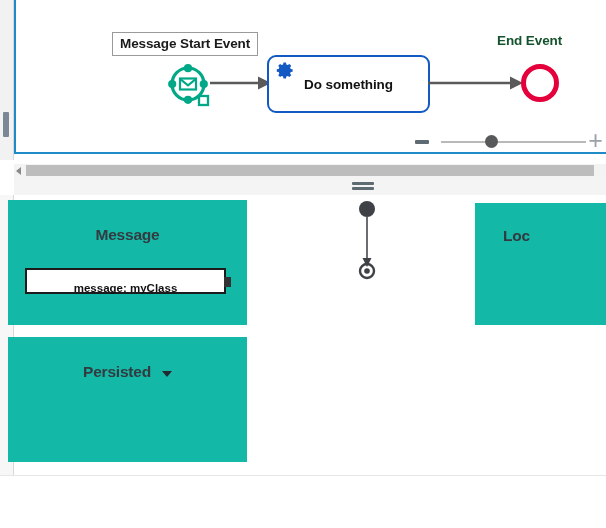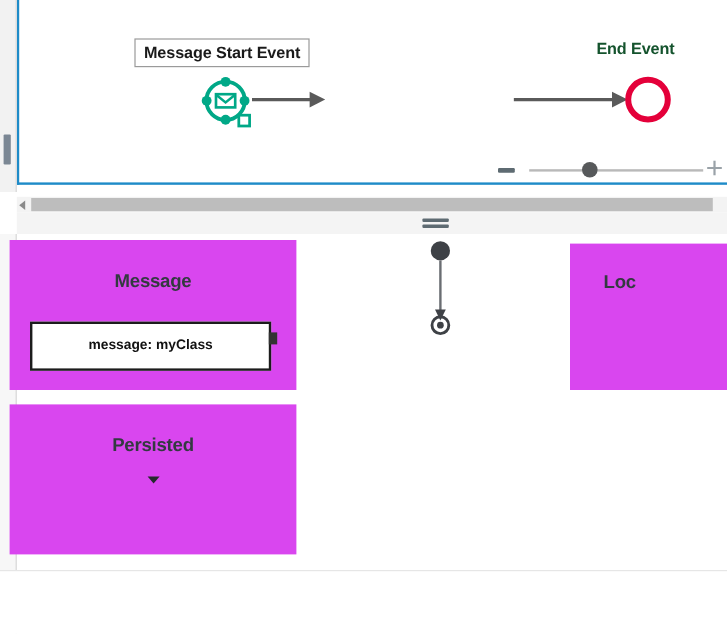--- a/index.html
+++ b/index.html
@@ -200,21 +200,21 @@
   #lower-gutter {
     position: absolute;
     left: 0; top: 0;
     width: 13px; height: 333px;
     background: #f7f7f7;
     border-right: 1px solid #d8d8d8;
   }
 
   .blue-panel {
     position: absolute;
-    background: #d946ef;
+    background: #14b8a6;
   }
   #panel-message { left: 8px; top: 5px; width: 239px; height: 125px; }
   #panel-persisted { left: 8px; top: 142px; width: 239px; height: 125px; }
   #panel-location { left: 475px; top: 8px; width: 160px; height: 122px; }
 
   .panel-title {
     position: absolute;
     left: 0; top: 26px;
     width: 100%;
     text-align: center;
@@ -225,21 +225,21 @@
   }
   #panel-location .panel-title {
     text-align: left;
     left: 28px;
     top: 24px;
   }
 
   #message-box {
     position: absolute;
     left: 17px; top: 68px;
-    width: 201px; height: 41px;
+    width: 201px; height: 26px;
     border: 2px solid #1c1c1c;
     background: #ffffff;
     box-sizing: border-box;
   }
   #message-box-text {
     position: absolute;
     left: 0; top: 12px;
     width: 100%;
     text-align: center;
     font-size: 11.5px;
@@ -262,21 +262,20 @@
     border-top: 6px solid #24292d;
   }
   #persisted-title-wrap {
     position: absolute;
     left: 0; top: 26px;
     width: 100%;
     display: flex;
     align-items: center;
     justify-content: center;
     gap: 11px;
-    flex-direction: column;
   }
   #persisted-title-wrap .ptxt {
     font-size: 15.5px;
     font-weight: bold;
     color: #333a40;
     letter-spacing: -0.2px;
   }
 
   
   #middle-connector {
@@ -318,20 +317,27 @@
       <circle cx="39.8" cy="24" r="4.1" fill="#00a887"></circle>
       <rect x="35" y="36" width="9" height="9" fill="#ffffff" stroke="#00a887" stroke-width="2.3"></rect>
     </svg>
   </div>
 
   <svg class="flow-arrow" id="flow-1" viewBox="0 0 62 18">
     <line x1="0" y1="9" x2="50" y2="9" stroke="#5a5a5a" stroke-width="2.6"></line>
     <polygon points="48,2.5 61,9 48,15.5" fill="#5a5a5a"></polygon>
   </svg>
 
+  <div id="task-node">
+    <svg id="task-gear" viewBox="0 0 24 24">
+      <path fill="#1259c3" d="M12 8.2a3.8 3.8 0 100 7.6 3.8 3.8 0 000-7.6zm0 5.6a1.8 1.8 0 110-3.6 1.8 1.8 0 010 3.6z"></path>
+      <path fill="#1259c3" d="M21 13.6v-3.2l-2.4-.4a6.9 6.9 0 00-.8-1.9l1.4-2-2.3-2.3-2 1.4a6.9 6.9 0 00-1.9-.8L12.6 2H9.4l-.4 2.4a6.9 6.9 0 00-1.9.8l-2-1.4L2.8 6.1l1.4 2a6.9 6.9 0 00-.8 1.9L1 10.4v3.2l2.4.4c.2.7.5 1.3.8 1.9l-1.4 2 2.3 2.3 2-1.4c.6.3 1.2.6 1.9.8l.4 2.4h3.2l.4-2.4c.7-.2 1.3-.5 1.9-.8l2 1.4 2.3-2.3-1.4-2c.3-.6.6-1.2.8-1.9l2.4-.4z"></path>
+    </svg>
+    <div id="task-label">Do something</div>
+  </div>
 
   <svg class="flow-arrow" id="flow-2" viewBox="0 0 96 18">
     <line x1="0" y1="9" x2="84" y2="9" stroke="#5a5a5a" stroke-width="2.6"></line>
     <polygon points="82,2.5 95,9 82,15.5" fill="#5a5a5a"></polygon>
   </svg>
 
   <div id="end-event-label">End Event</div>
   <div id="end-event">
     <svg width="42" height="42" viewBox="0 0 42 42">
       <circle cx="21" cy="21" r="16.5" fill="none" stroke="#e4003a" stroke-width="5"></circle>

